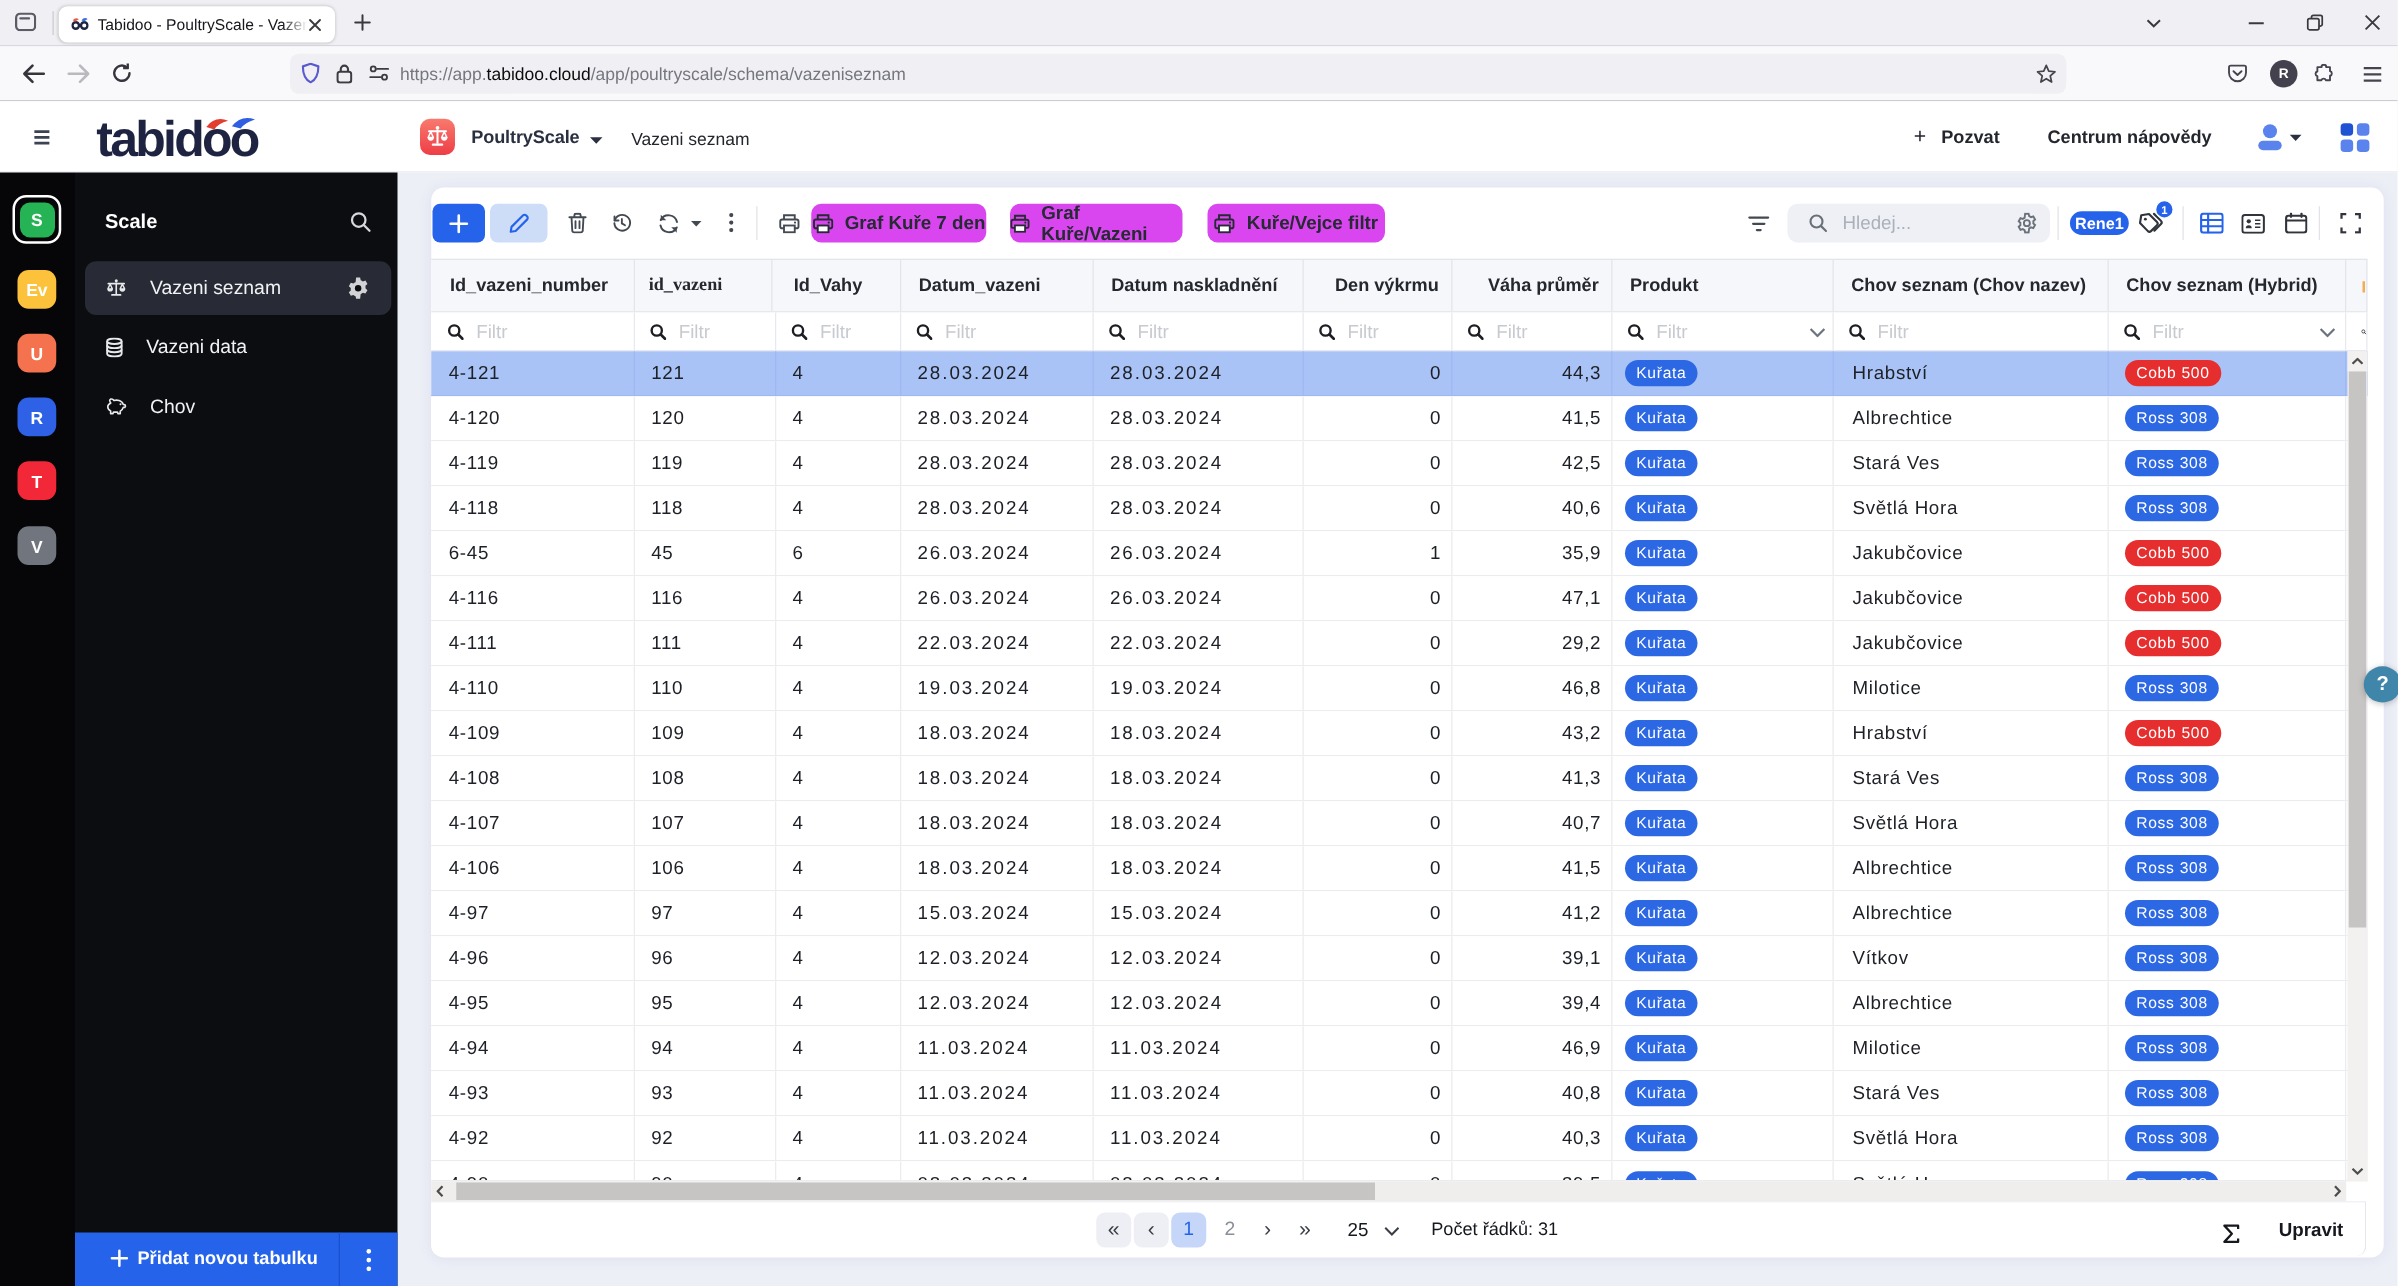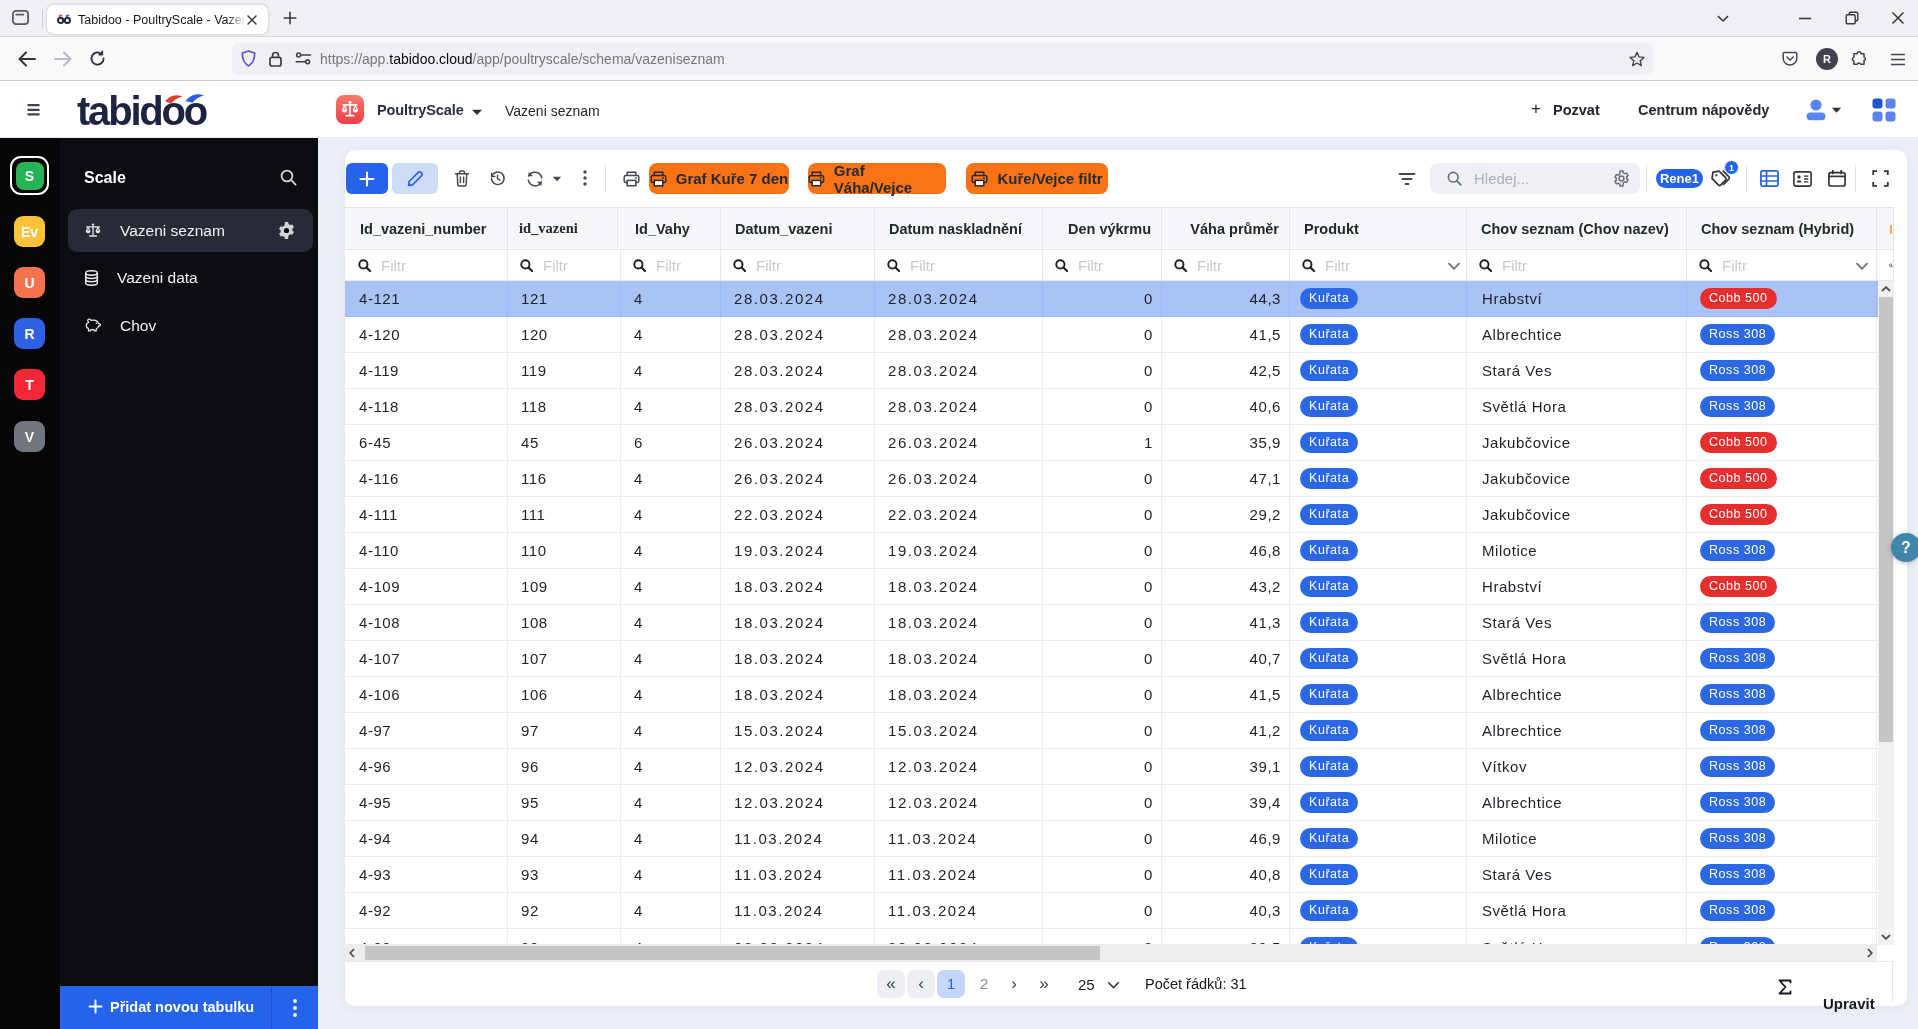--- a/index.html
+++ b/index.html
@@ -17,21 +17,21 @@
 
 #appheader{position:absolute;top:81px;left:0;width:1918px;height:57px;background:#fff;border-bottom:1px solid #ebecf1;}
 
 #rail{position:absolute;top:138px;left:0;width:60px;height:891px;background:#060608;}
 .railicon{position:absolute;left:14px;width:31px;height:31px;border-radius:9px;color:#fff;font-weight:bold;font-size:14px;display:flex;align-items:center;justify-content:center;}
 #sidebar{position:absolute;top:138px;left:60px;width:258px;height:891px;background:#0c0d11;}
 .menuitem{position:absolute;left:24px;width:245px;height:43px;color:#f1f2f4;font-size:15.5px;display:flex;align-items:center;}
 .mlabel{margin-left:18px;}
 
 #panel{position:absolute;left:345px;top:150px;width:1562px;height:856px;background:#fff;border-radius:10px;box-shadow:0 1px 10px rgba(90,100,150,0.10);}
-.tbtn{position:absolute;top:13px;height:31px;background:#f97316;border-radius:8px;display:flex;align-items:center;justify-content:center;font-weight:bold;font-size:15px;color:#252a33;gap:9px;}
+.tbtn{position:absolute;top:13px;height:31px;background:#d946ef;border-radius:8px;display:flex;align-items:center;justify-content:center;font-weight:bold;font-size:15px;color:#252a33;gap:9px;}
 
 #thead{position:absolute;left:0px;top:57px;width:1549px;height:43px;background:#f6f7fa;border-top:1px solid #e4e5ea;border-bottom:1px solid #e4e5ea;}
 #tfilter{position:absolute;left:0px;top:100px;width:1549px;height:31px;background:#fff;border-bottom:1px solid #e8e9ee;}
 .hcell{position:absolute;top:0;height:100%;display:flex;align-items:center;font-weight:bold;font-size:14.5px;color:#24272e;border-right:1px solid #e4e5ea;padding-left:14px;}
 .hcell.num{justify-content:flex-end;padding-right:10px;padding-left:0;}
 .fcell{position:absolute;top:0;height:100%;display:flex;align-items:center;border-right:1px solid #e8e9ee;padding-left:12px;gap:10px;}
 .filtr{color:#c7cacf;font-size:15px;}
 .row{position:absolute;left:0;width:1549px;height:36px;background:#fff;border-bottom:1px solid #ebecf0;}
 .row.sel{background:#aac3f7;border-bottom:1px solid #9db8f2;}
 .cell{position:absolute;top:0;height:100%;display:flex;align-items:center;font-size:15px;letter-spacing:0.55px;color:#1d2026;border-right:1px solid #ebecf0;padding-left:13px;overflow:hidden;}
@@ -348,21 +348,21 @@
         </svg>
         <span>Graf Kuře 7 den</span>
       </div>
       <div class="tbtn" style="left:463px;width:138px;">
         <svg width="17" height="16" viewBox="0 0 17 16" style="">
           <path d="M4.2 4.6 V1.2 H12.8 V4.6" fill="none" stroke="#252a33" stroke-width="1.5"></path>
           <rect x="1.2" y="4.6" width="14.6" height="7" rx="1.5" fill="none" stroke="#252a33" stroke-width="1.5"></rect>
           <rect x="4.2" y="9.4" width="8.6" height="5.4" fill="#fff" stroke="#252a33" stroke-width="1.5"></rect>
           <circle cx="13" cy="7" r="0.9" fill="#252a33"></circle>
         </svg>
-        <span>Graf Váha/Vejce</span>
+        <span>Graf Kuře/Vazeni</span>
       </div>
       <div class="tbtn" style="left:621px;width:142px;">
         <svg width="17" height="16" viewBox="0 0 17 16" style="">
           <path d="M4.2 4.6 V1.2 H12.8 V4.6" fill="none" stroke="#252a33" stroke-width="1.5"></path>
           <rect x="1.2" y="4.6" width="14.6" height="7" rx="1.5" fill="none" stroke="#252a33" stroke-width="1.5"></rect>
           <rect x="4.2" y="9.4" width="8.6" height="5.4" fill="#fff" stroke="#252a33" stroke-width="1.5"></rect>
           <circle cx="13" cy="7" r="0.9" fill="#252a33"></circle>
         </svg>
         <span>Kuře/Vejce filtr</span>
       </div>
@@ -887,16 +887,16 @@
           <svg width="13" height="8" viewBox="0 0 13 8" style="">
             <path d="M1.2 1.2 L6.5 6.6 L11.8 1.2" fill="none" stroke="#3a3f47" stroke-width="1.6"></path>
           </svg>
         </div>
         <div class="abs" style="left:800px;top:14px;font-size:14.5px;color:#15181d;">Počet řádků: 31</div>
         <div class="abs" style="left:1433px;top:17px;">
           <svg width="14" height="16" viewBox="0 0 14 16" style="">
             <path d="M12.5 4.2 V1.5 H1.5 L7.5 8 L1.5 14.5 H12.5 V11.8" fill="none" stroke="#15181d" stroke-width="1.8" stroke-linejoin="round"></path>
           </svg>
         </div>
-        <div class="abs" style="left:1478px;top:14px;font-size:15px;font-weight:bold;color:#15181d;margin-top:19px;">Upravit</div>
+        <div class="abs" style="left:1478px;top:14px;font-size:15px;font-weight:bold;color:#15181d;">Upravit</div>
       </div>
     </div>
     <div class="help">?</div>
   </div>
 </body></html>

